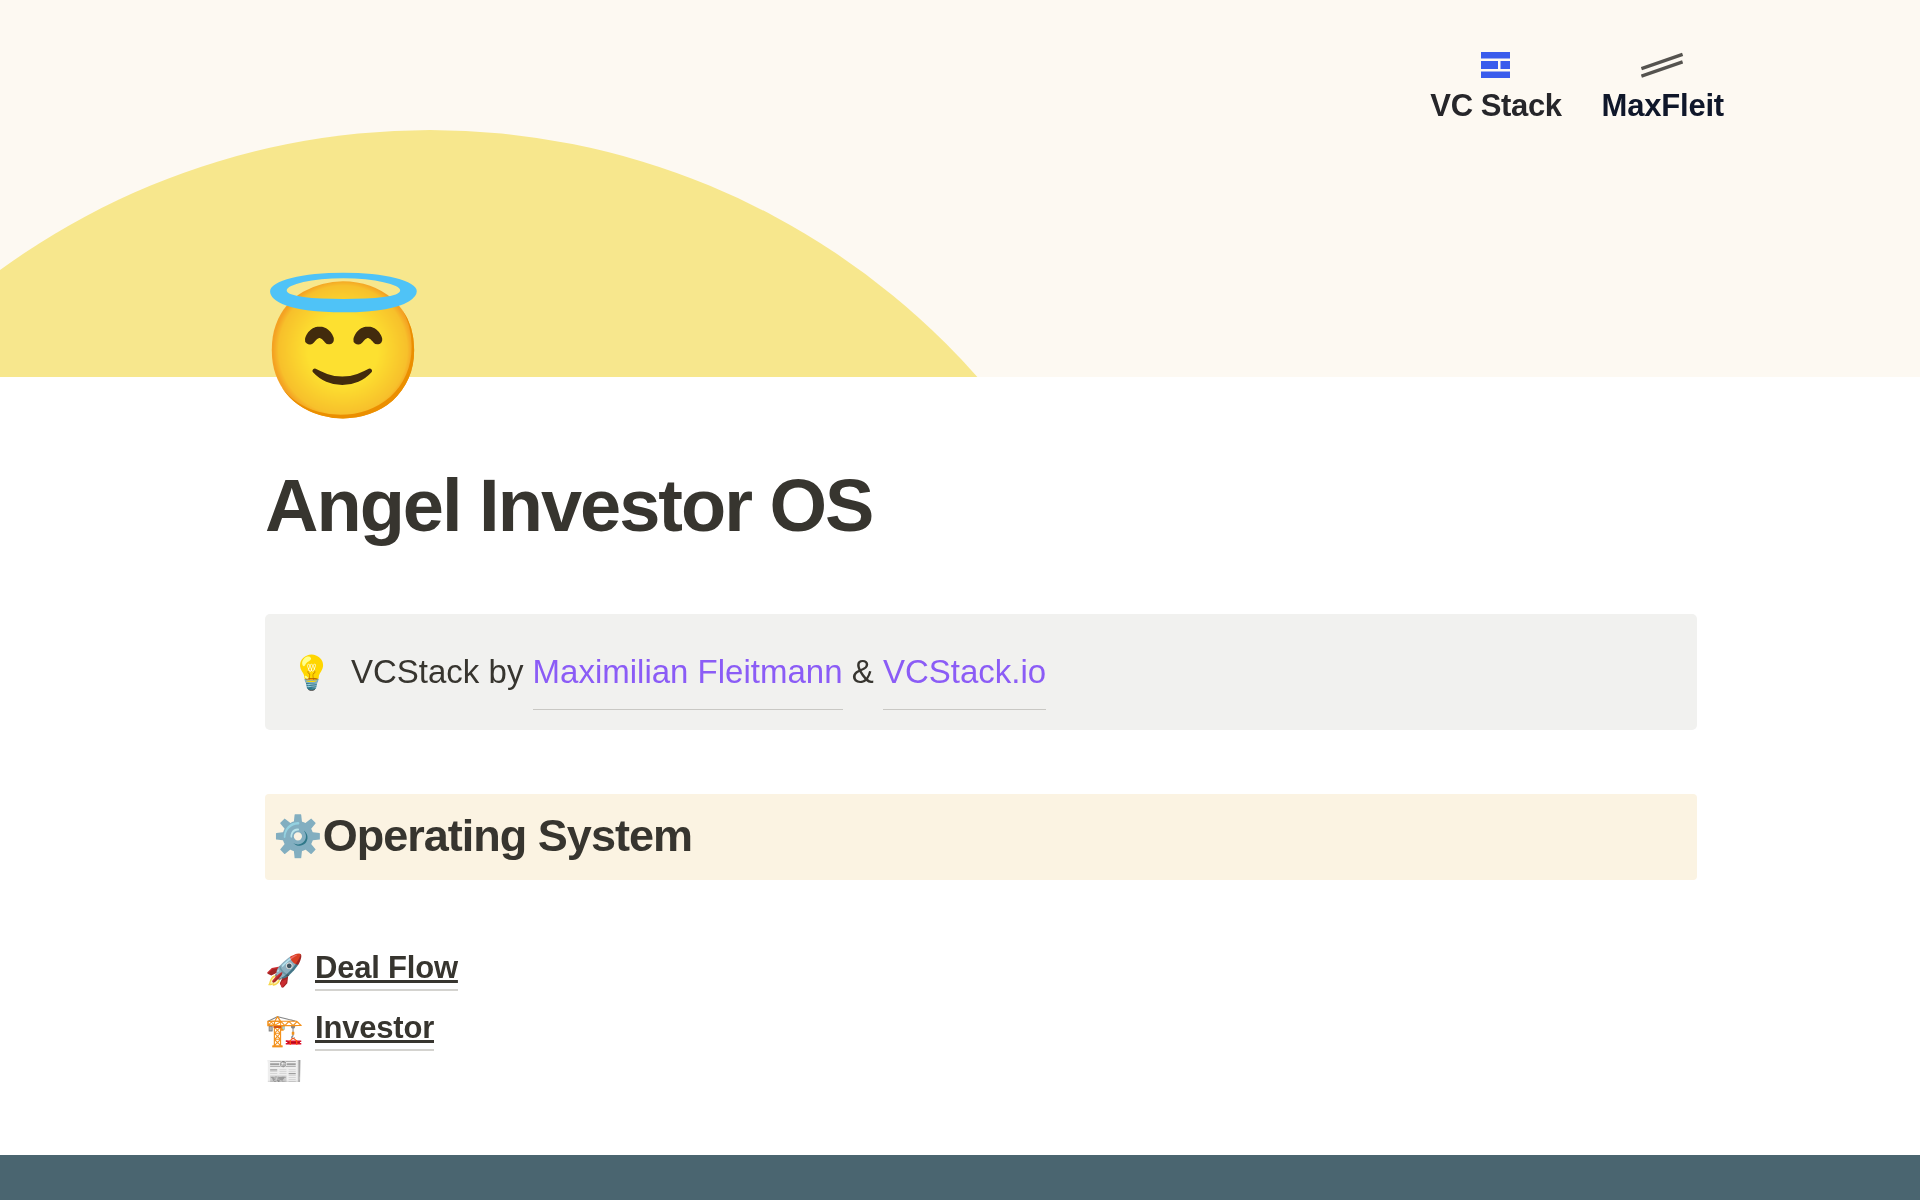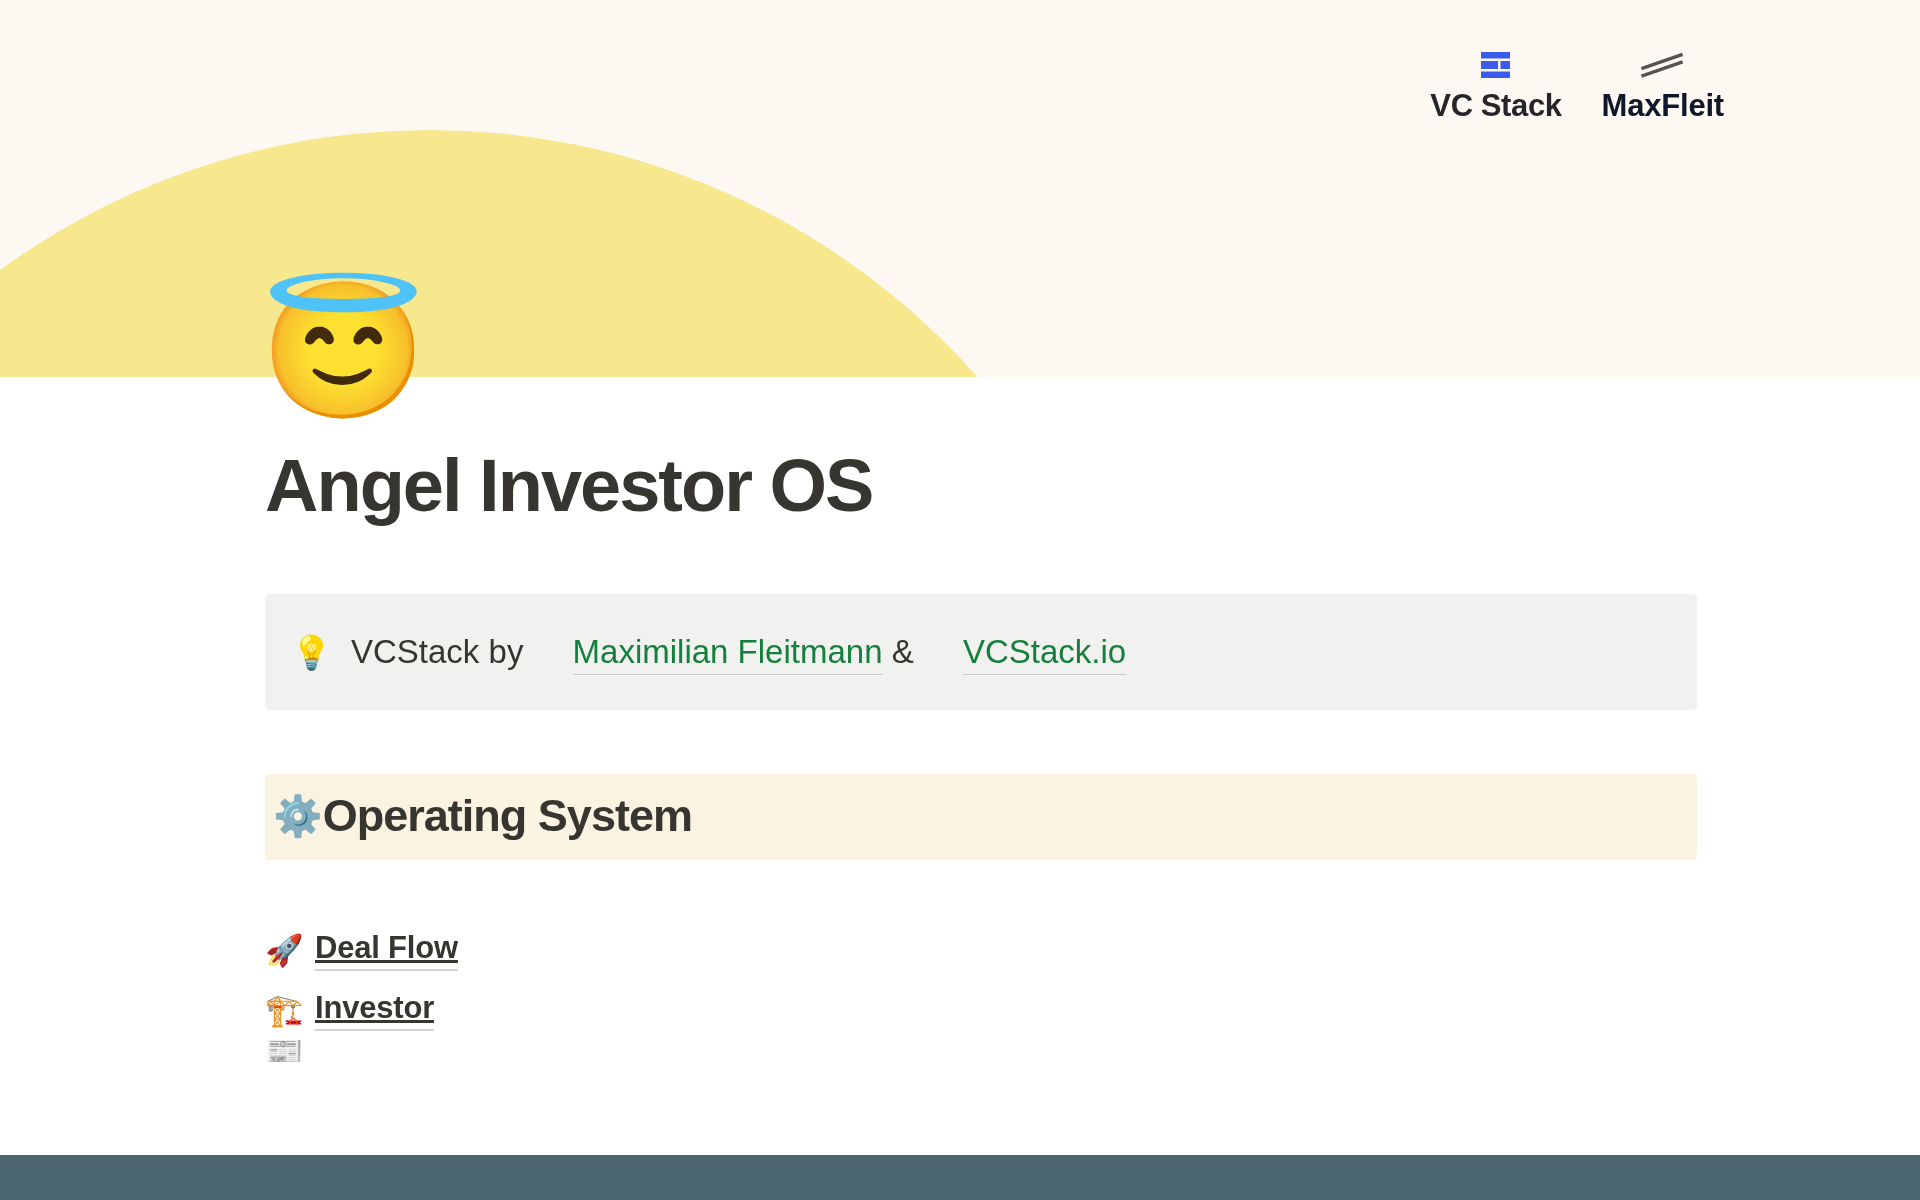--- a/index.html
+++ b/index.html
@@ -58,43 +58,42 @@
     position:absolute; left:0; top:377px;
     width:1920px;
   }
   .col {
     width:1440px; margin-left:265px;
   }
 
   h1.page-title {
     font-size:74px; font-weight:bold; letter-spacing:-2px;
     color:#37352f;
-    margin-top:68px;
+    margin-top:88px;
     line-height:1.1;
   }
 
   .callout {
     margin-top:68px;
     width:1432px;
     background:#f1f1ef;
     border-radius:5px;
     padding:28px 26px 28px 26px;
     display:flex; align-items:center; gap:24px;
     min-height:116px;
   }
   .callout-emoji { font-size:33px; line-height:1; flex:0 0 auto; width:36px; text-align:center; }
   .callout-text {
     font-size:33px; color:#37352f; line-height:1.35;
   }
   .lnk {
-    color:#15803d;
+    color:#8b5cf6;
     text-decoration:none;
     border-bottom:1.6px solid #c9c8c4;
-    padding-bottom:4px;
-    margin-left:40px;
+    padding-bottom:19px;
   }
 
   .section-heading {
     margin-top:64px;
     width:1432px;
     background:#fbf3e2;
     border-radius:4px;
     padding:16px 8px 18px 8px;
     display:flex; align-items:center;
   }

